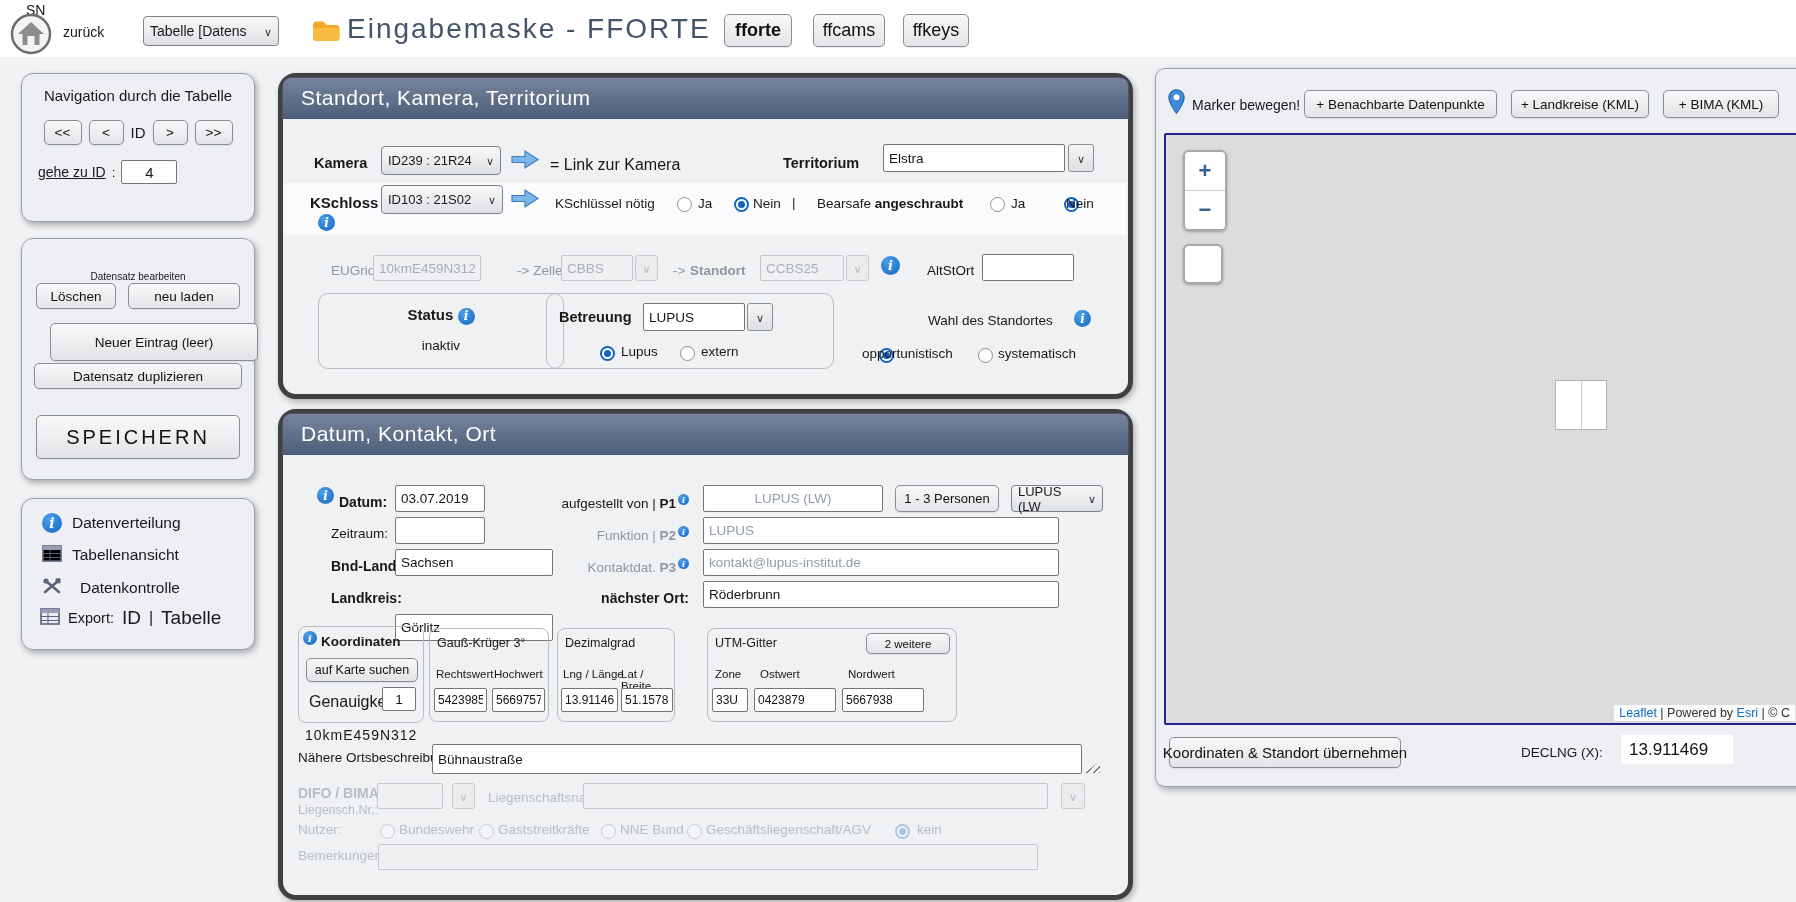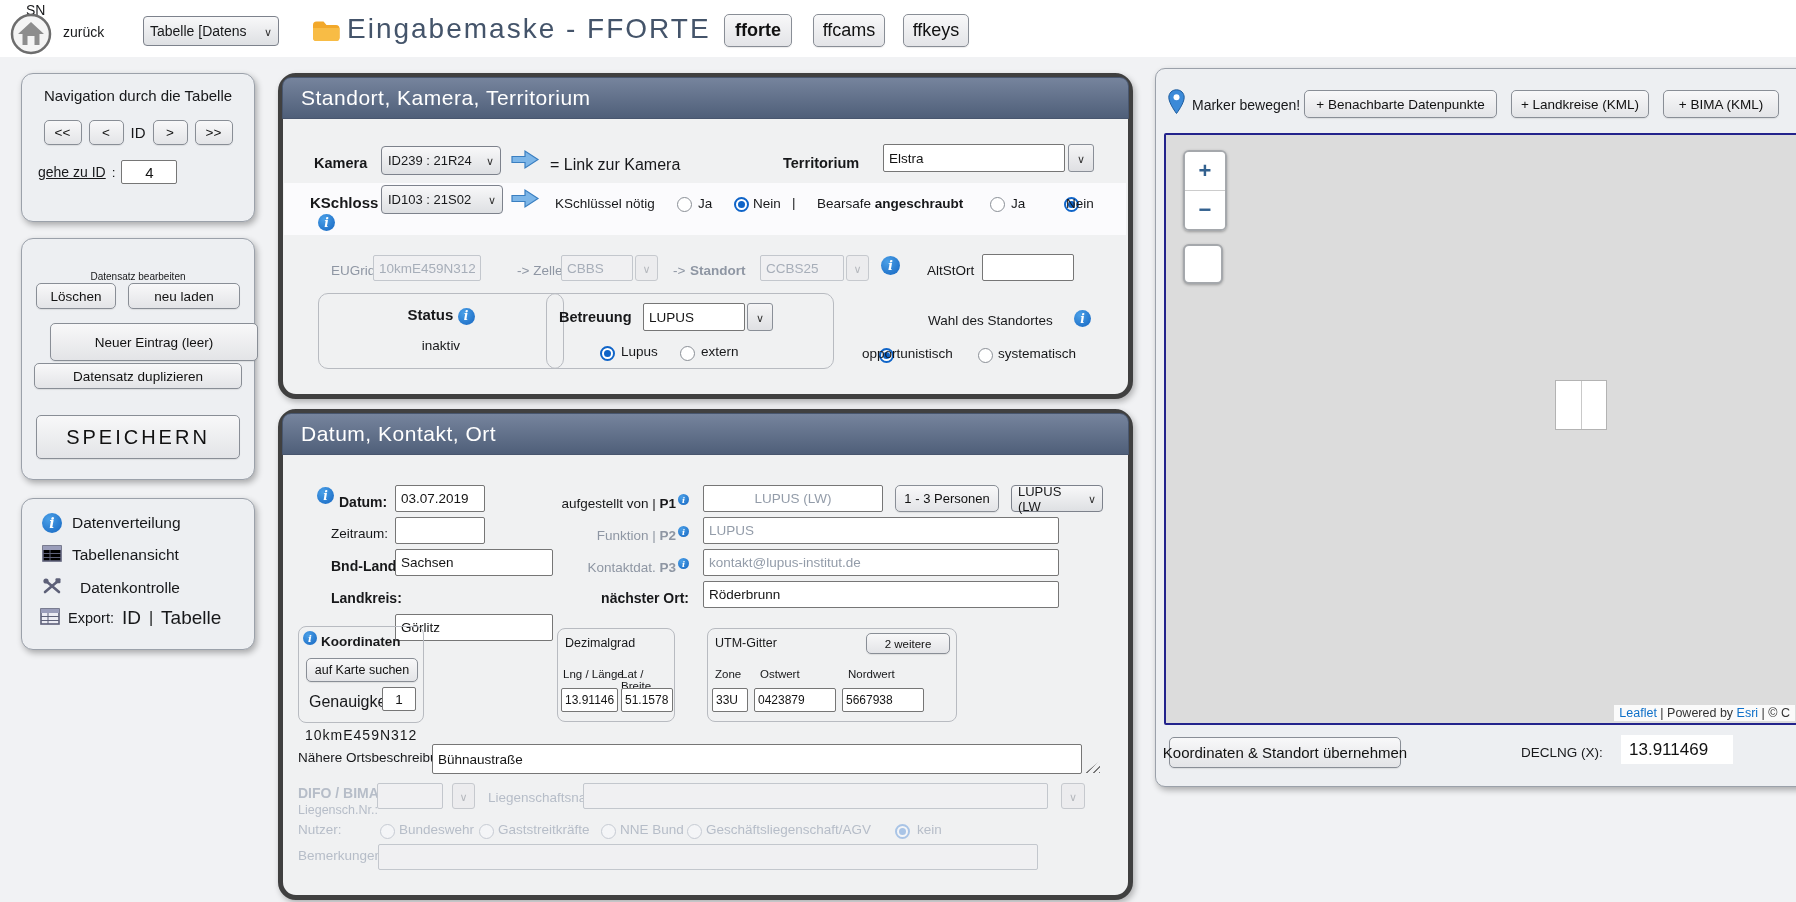--- a/index.html
+++ b/index.html
@@ -288,20 +288,27 @@
     
     <div class="subbox" style="left:15px;top:212px;width:126px;height:97px;border-radius:8px;">
       <span class="info abs" style="left:4px;top:4px;width:14px;height:14px;font-size:10px;">i</span>
       <span class="abs b" style="left:22px;top:7px;font-size:13.5px;">Koordinaten</span>
       <div class="btn abs" style="left:7px;top:31px;width:112px;height:24px;font-size:12.5px;">auf Karte suchen</div>
       <span class="abs" style="left:10px;top:66px;font-size:16px;">Genauigkeit:</span>
       <input class="inp center abs" style="left: 83px; top: 60px; width: 34px; height: 24px;" readonly="" value="1">
     </div>
     <span class="abs" style="left:22px;top:313px;font-size:14px;letter-spacing:1px;">10kmE459N312</span>
 
+    <div class="subbox" style="left:146px;top:214px;width:120px;height:94px;border-radius:8px;">
+      <span class="abs" style="left:7px;top:7px;font-size:12.5px;">Gauß-Krüger 3°</span>
+      <span class="abs" style="left:6px;top:39px;font-size:11.5px;">Rechtswert</span>
+      <span class="abs" style="left:64px;top:39px;font-size:11.5px;">Hochwert</span>
+      <input class="inp abs" style="left: 4px; top: 59px; width: 53px; height: 24px; font-size: 12px; padding: 0px 3px;" readonly="" value="5423985">
+      <input class="inp abs" style="left: 62px; top: 59px; width: 53px; height: 24px; font-size: 12px; padding: 0px 3px;" readonly="" value="5669757">
+    </div>
 
     <div class="subbox" style="left:274px;top:214px;width:118px;height:94px;border-radius:8px;">
       <span class="abs" style="left:7px;top:7px;font-size:12.5px;">Dezimalgrad</span>
       <span class="abs" style="left:5px;top:39px;font-size:11.5px;">Lng / Länge</span>
       <span class="abs" style="left:63px;top:39px;font-size:11.5px;">Lat / Breite</span>
       <input class="inp abs" style="left: 3px; top: 59px; width: 57px; height: 24px; font-size: 12px; padding: 0px 3px;" readonly="" value="13.911469">
       <input class="inp abs" style="left: 63px; top: 59px; width: 52px; height: 24px; font-size: 12px; padding: 0px 3px;" readonly="" value="51.157812">
     </div>
 
     <div class="subbox" style="left:424px;top:214px;width:250px;height:94px;border-radius:8px;">

